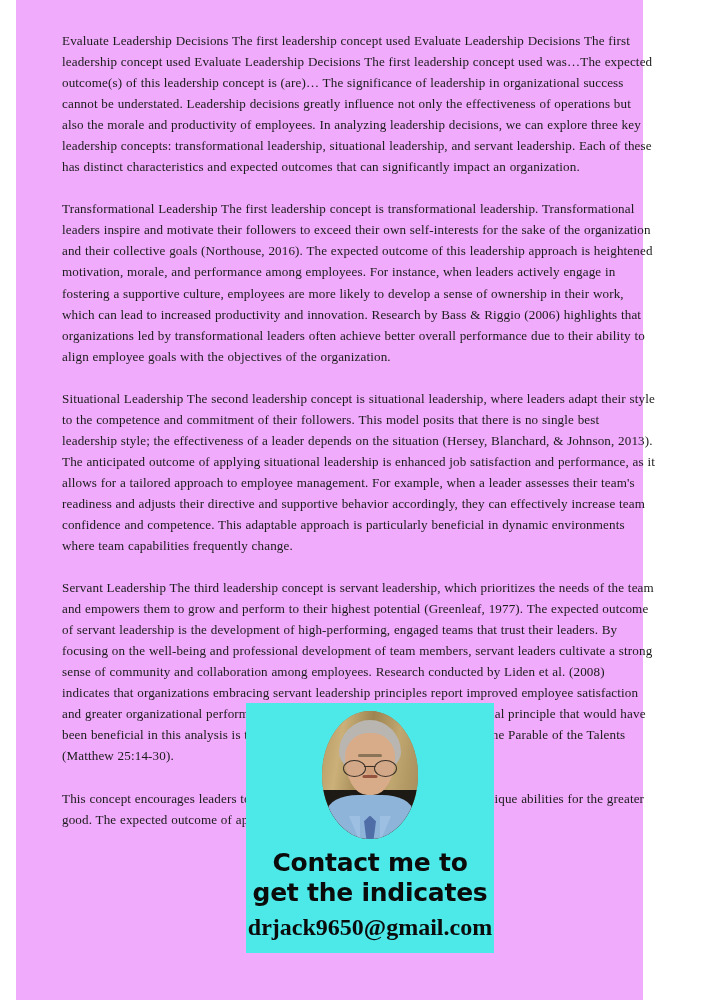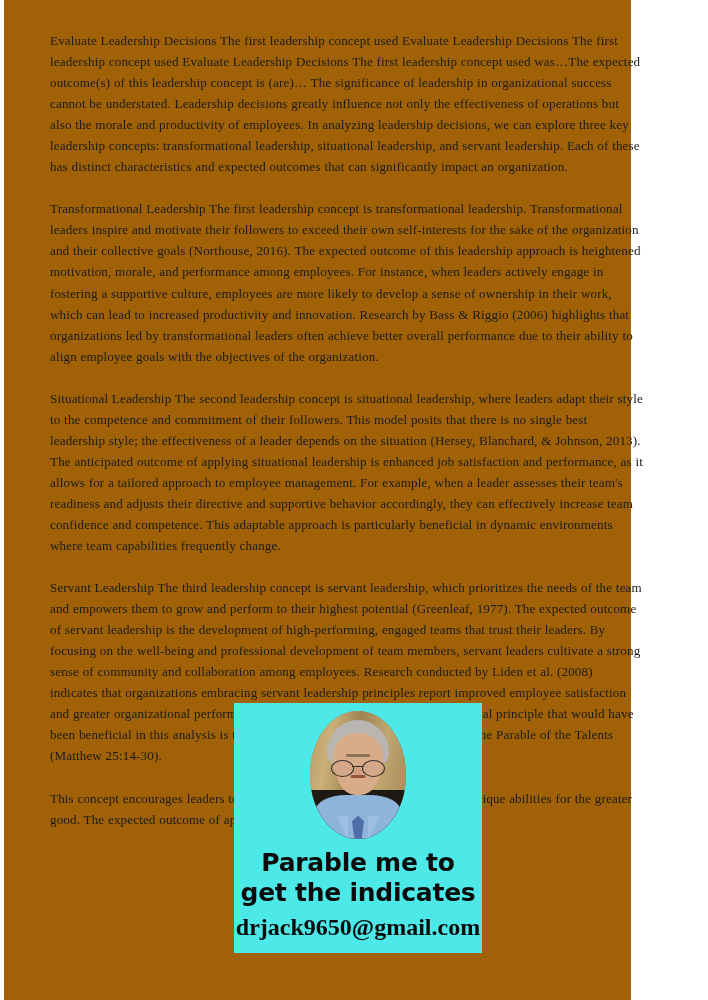--- a/index.html
+++ b/index.html
@@ -11,25 +11,25 @@
     width: 708px;
     height: 1000px;
     position: relative;
     overflow: hidden;
     font-family: "Liberation Serif", "DejaVu Serif", serif;
     color: #1a1a1a;
   }
 
   #document-page {
     position: absolute;
-    left: 4px;
+    left: 16px;
     top: 0;
     width: 627px;
     height: 1000px;
-    background: #a16207;
+    background: #f0abfc;
   }
 
   #document-body {
     position: absolute;
     left: 46px;
     top: 30px;
     width: 594px;
   }
 
   .doc-paragraph {
@@ -232,21 +232,21 @@
         <div class="portrait-lens right"></div>
       </div>
       <div class="portrait-shirt">
         <div class="portrait-collar-l"></div>
         <div class="portrait-collar-r"></div>
         <div class="portrait-tie"></div>
       </div>
     </div>
 
     <div id="contact-heading">
-      <span class="line">Parable me to</span>
+      <span class="line">Contact me to</span>
       <span class="line">get the indicates</span>
     </div>
 
     <div id="contact-email">drjack9650@gmail.com</div>
 
   </div>
 
 </div>
 
 </body></html>

